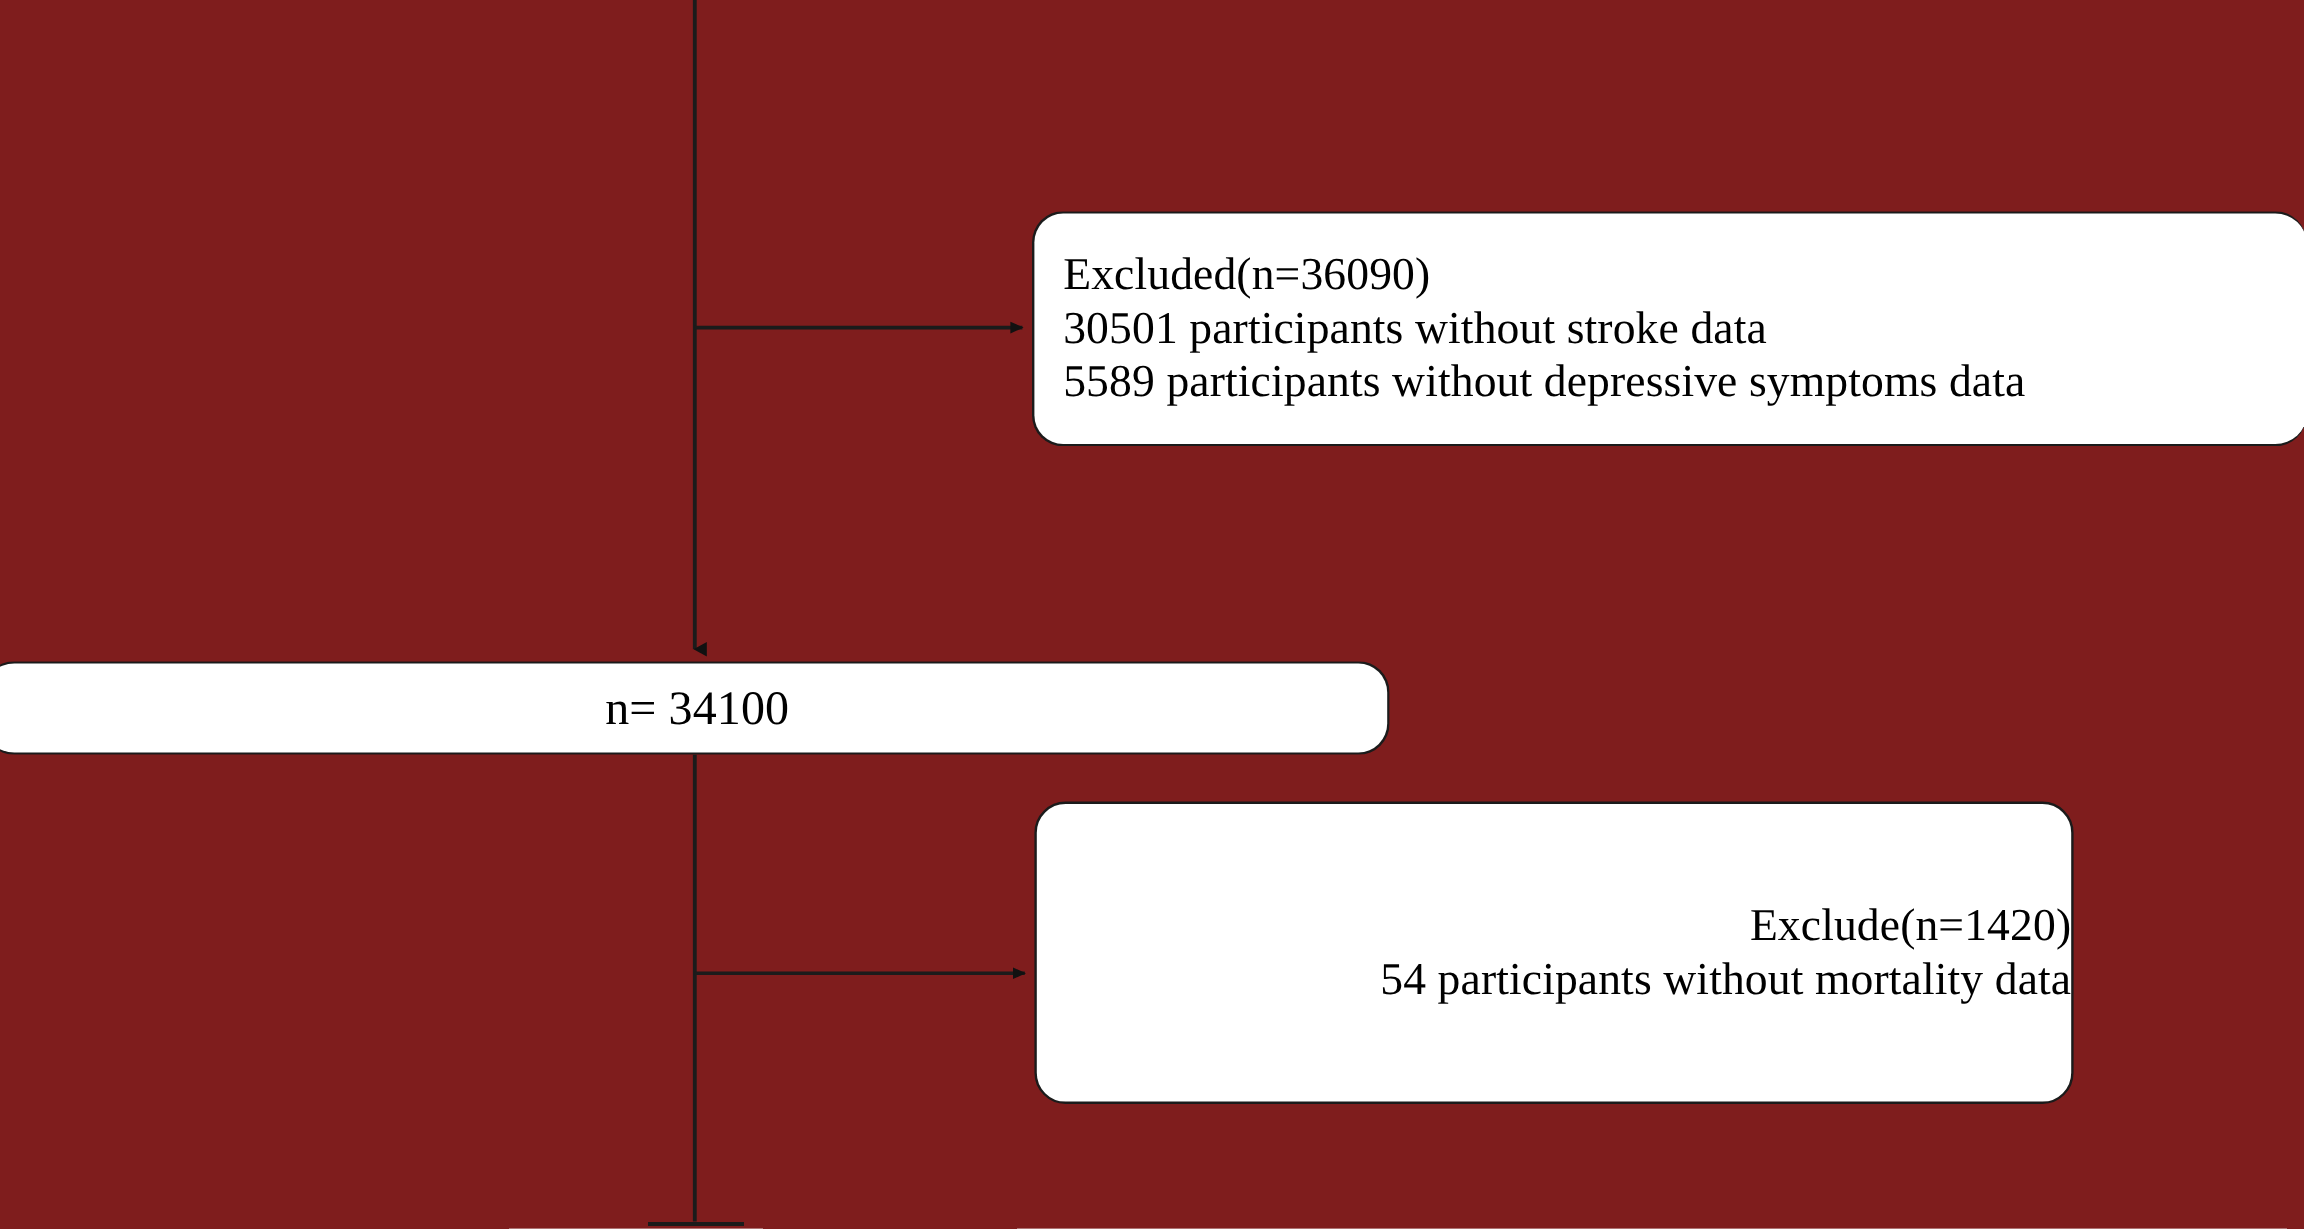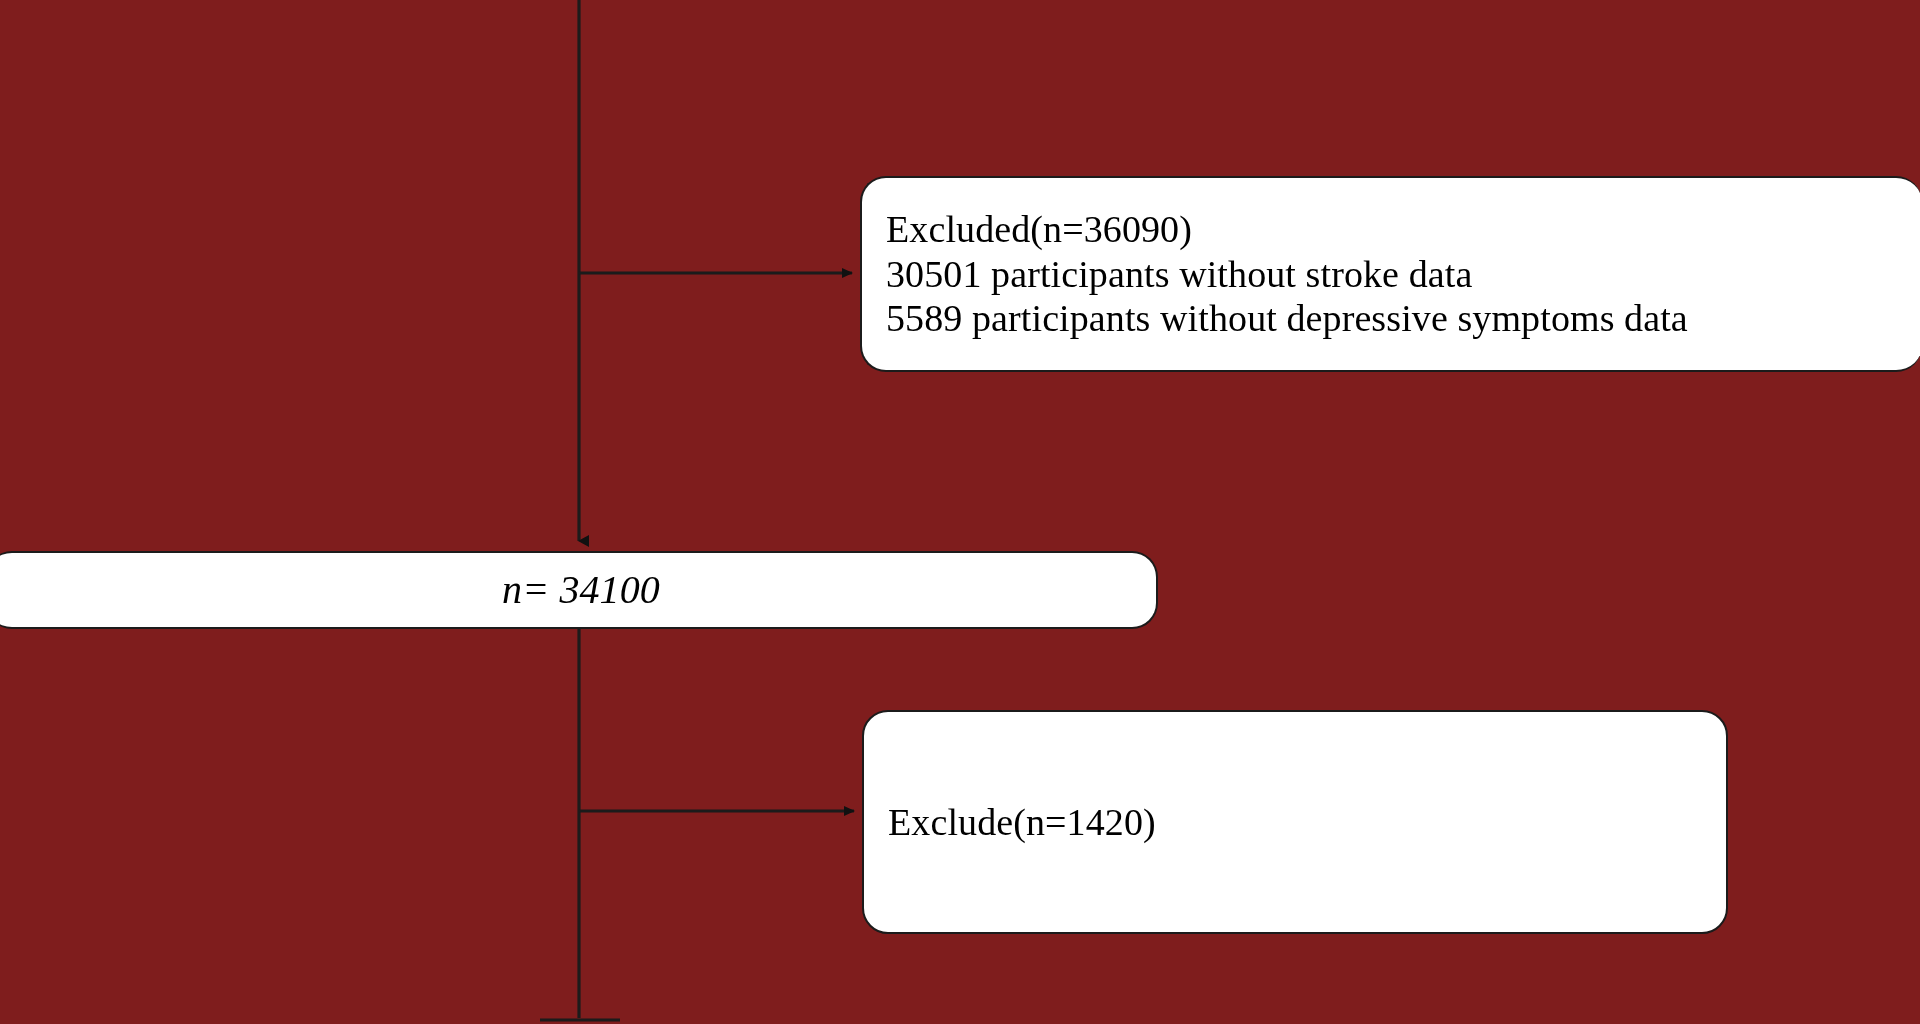--- a/index.html
+++ b/index.html
@@ -59,29 +59,29 @@
     width: 1172px;
     height: 78px;
     border-left: none;
     align-items: center;
     justify-content: center;
   }
   #box-cohort .node-line {
     font-size: 40px;
     text-align: center;
     transform: translateX(10px);
-    font-style: italic;
   }
   
   #box-excluded-2 {
     left: 862px;
-    top: 710px;
+    top: 668px;
     width: 866px;
-    height: 224px;
+    height: 252px;
     padding: 0 0 0 24px;
+    text-align: right;
   }
 </style>
 </head>
 <body>
 
 <div id="flowchart-root">
 
   <svg class="edge-svg" viewBox="0 0 1920 1024" width="1920" height="1024" xmlns="http://www.w3.org/2000/svg">
     <defs>
       <marker id="arrowhead-right" markerWidth="11" markerHeight="11" refX="10" refY="5.5" orient="auto" markerUnits="userSpaceOnUse">
@@ -108,15 +108,16 @@
     <div class="node-line">30501 participants without stroke data</div>
     <div class="node-line">5589 participants without depressive symptoms data</div>
   </div>
 
   <div class="node-box" id="box-cohort">
     <div class="node-line">n= 34100</div>
   </div>
 
   <div class="node-box" id="box-excluded-2">
     <div class="node-line">Exclude(n=1420)</div>
+    <div class="node-line">54 participants without mortality data</div>
   </div>
 
 </div>
 
 </body></html>

